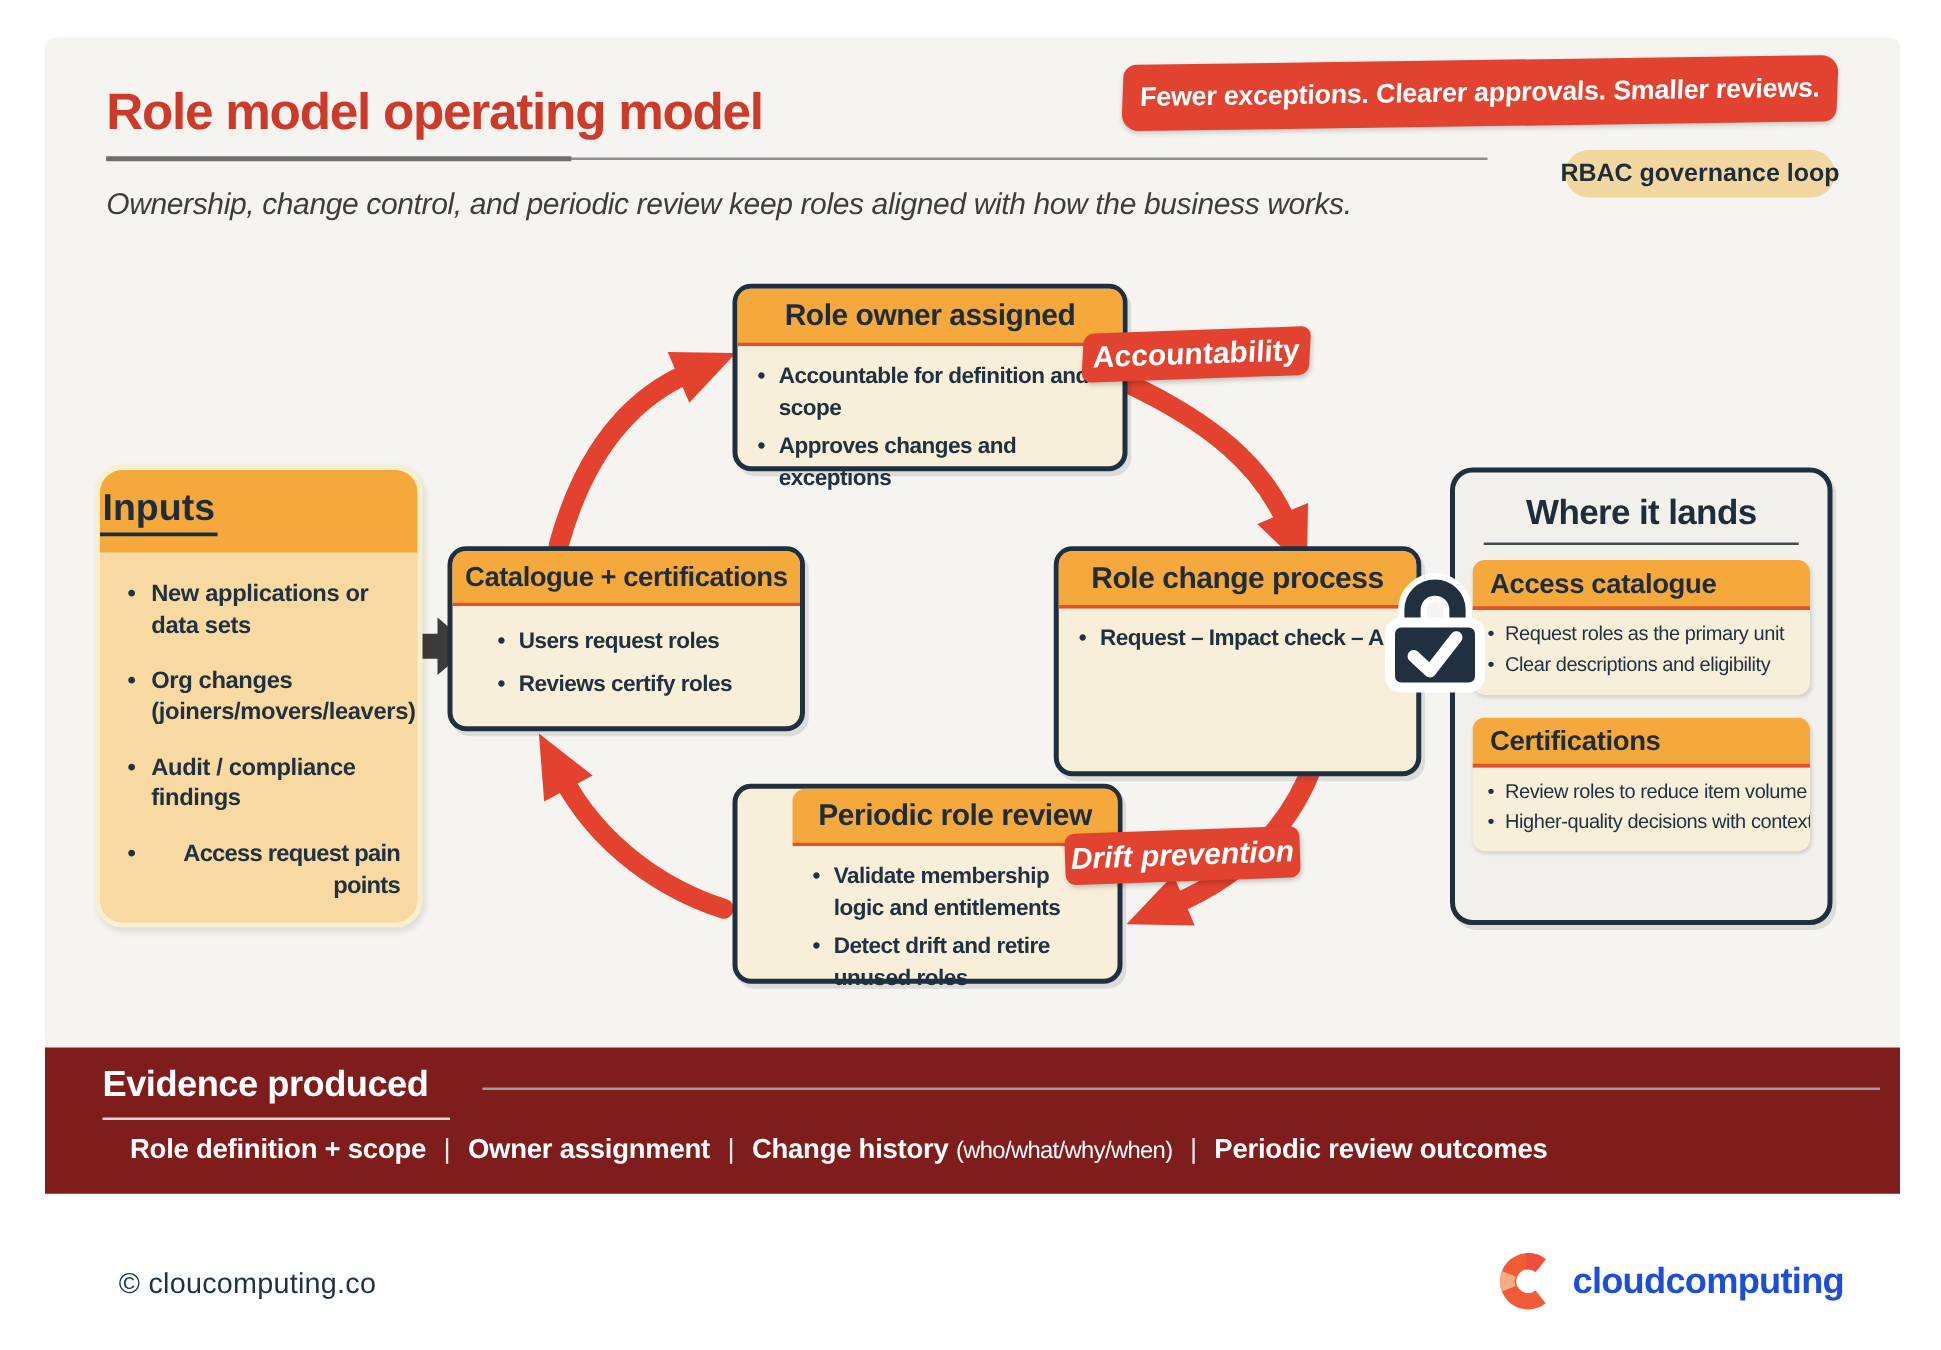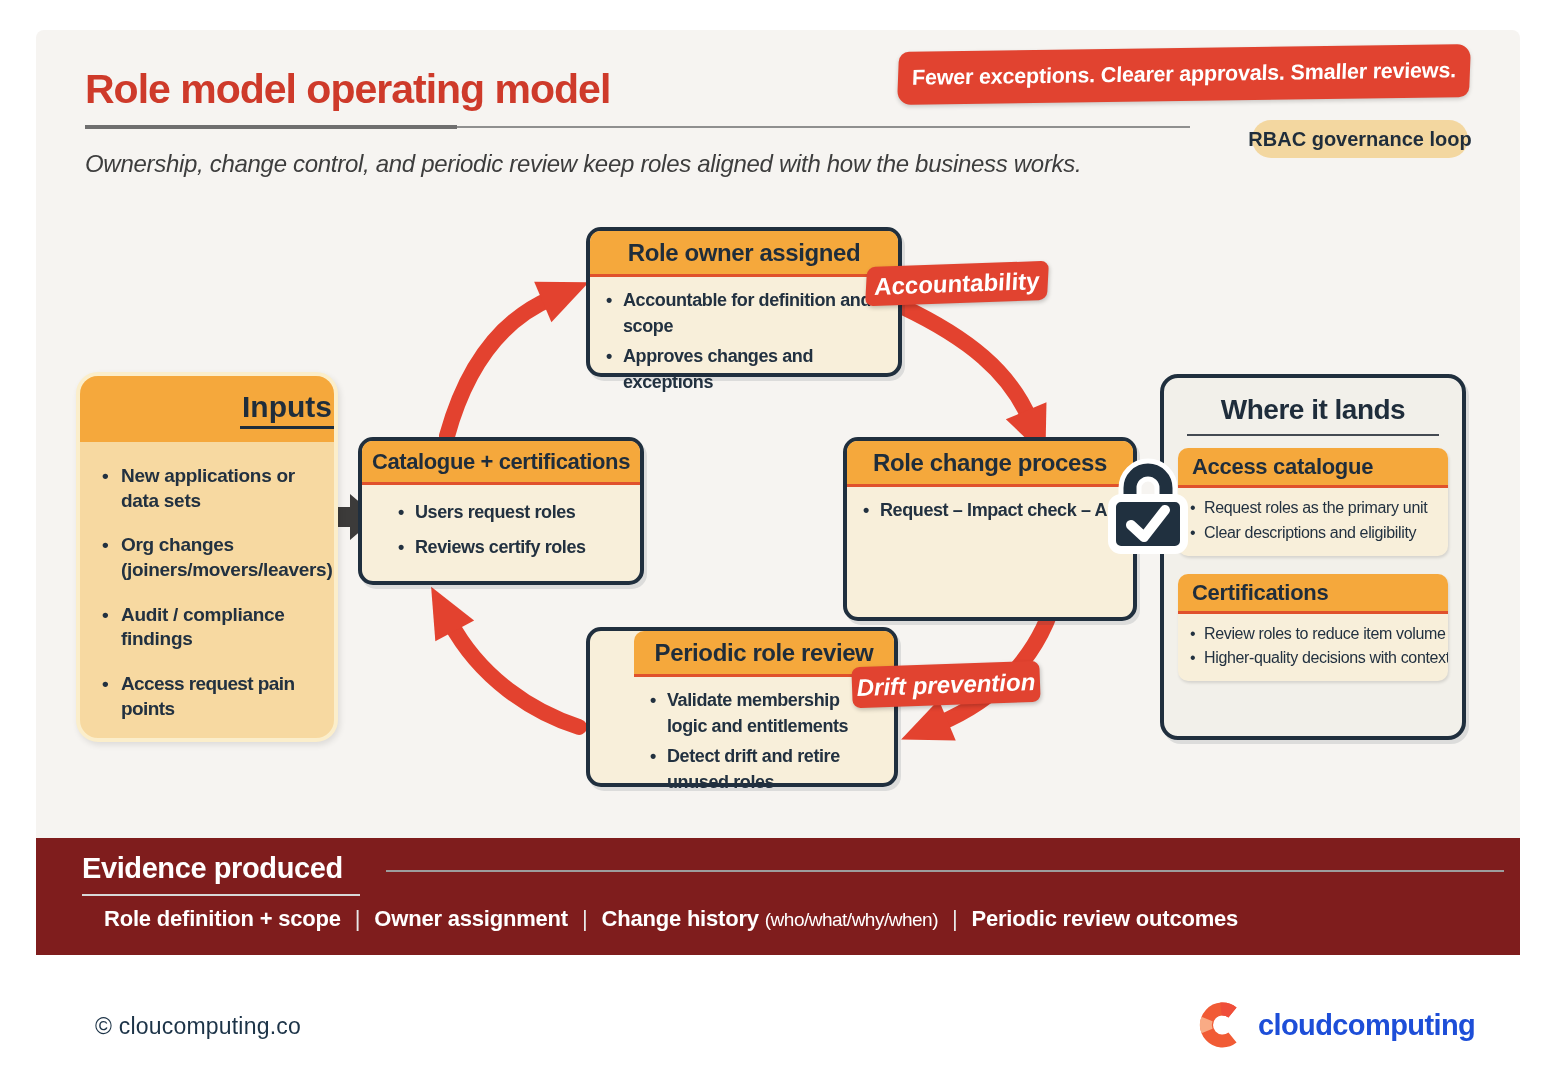--- a/index.html
+++ b/index.html
@@ -61,21 +61,21 @@
     box-shadow:1px 2px 4px rgba(0,0,0,.22); white-space:nowrap; z-index:6;
   }
 
   
   .inputs-panel {
     position:absolute; left:76px; top:372px; width:262px; height:370px;
     border:4px solid #fbeecb; border-radius:22px; overflow:hidden;
     box-shadow:2px 3px 6px rgba(0,0,0,.10); background:#f7d9a1;
   }
   .inputs-panel .hd {
-    background:#f5a83c; height:66px; display:flex; align-items:center; justify-content:flex-end;
+    background:#f5a83c; height:66px; display:flex; align-items:center; justify-content:flex-start;
   }
   .inputs-panel .hd span {
     font-size:30px; font-weight:bold; color:#1f2d3b;
     border-bottom:3px solid #1f2d3b; padding:0 2px 2px;
   }
   .inputs-panel ul { margin:22px 0 0 0; padding:0 14px 0 22px; list-style:none; }
   .inputs-panel li {
     position:relative; padding-left:19px; font-size:19px; font-weight:bold;
     color:#223140; line-height:1.3; letter-spacing:-0.3px; margin-bottom:20px;
   }
@@ -196,21 +196,21 @@
   <div class="flag" style="left:852px; top:664px; width:188px; height:41px; font-size:24px; font-style:italic; transform:rotate(-2deg);">Drift prevention</div>
 
   <div class="inputs-panel">
     <div class="hd">
       <span>Inputs</span>
     </div>
     <ul>
       <li>New applications or data sets</li>
       <li>Org changes (joiners/movers/leavers)</li>
       <li>Audit / compliance findings</li>
-      <li style="letter-spacing:-0.6px;">Access request pain points</li>
+      <li style="letter-spacing:-0.6px;text-align:right;">Access request pain points</li>
     </ul>
   </div>
 
   <div class="wil-panel">
     <div class="wil-title">Where it lands</div>
     <div class="wil-rule"></div>
     <div class="wil-card">
       <div class="hd">Access catalogue</div>
       <ul>
         <li>Request roles as the primary unit</li>

